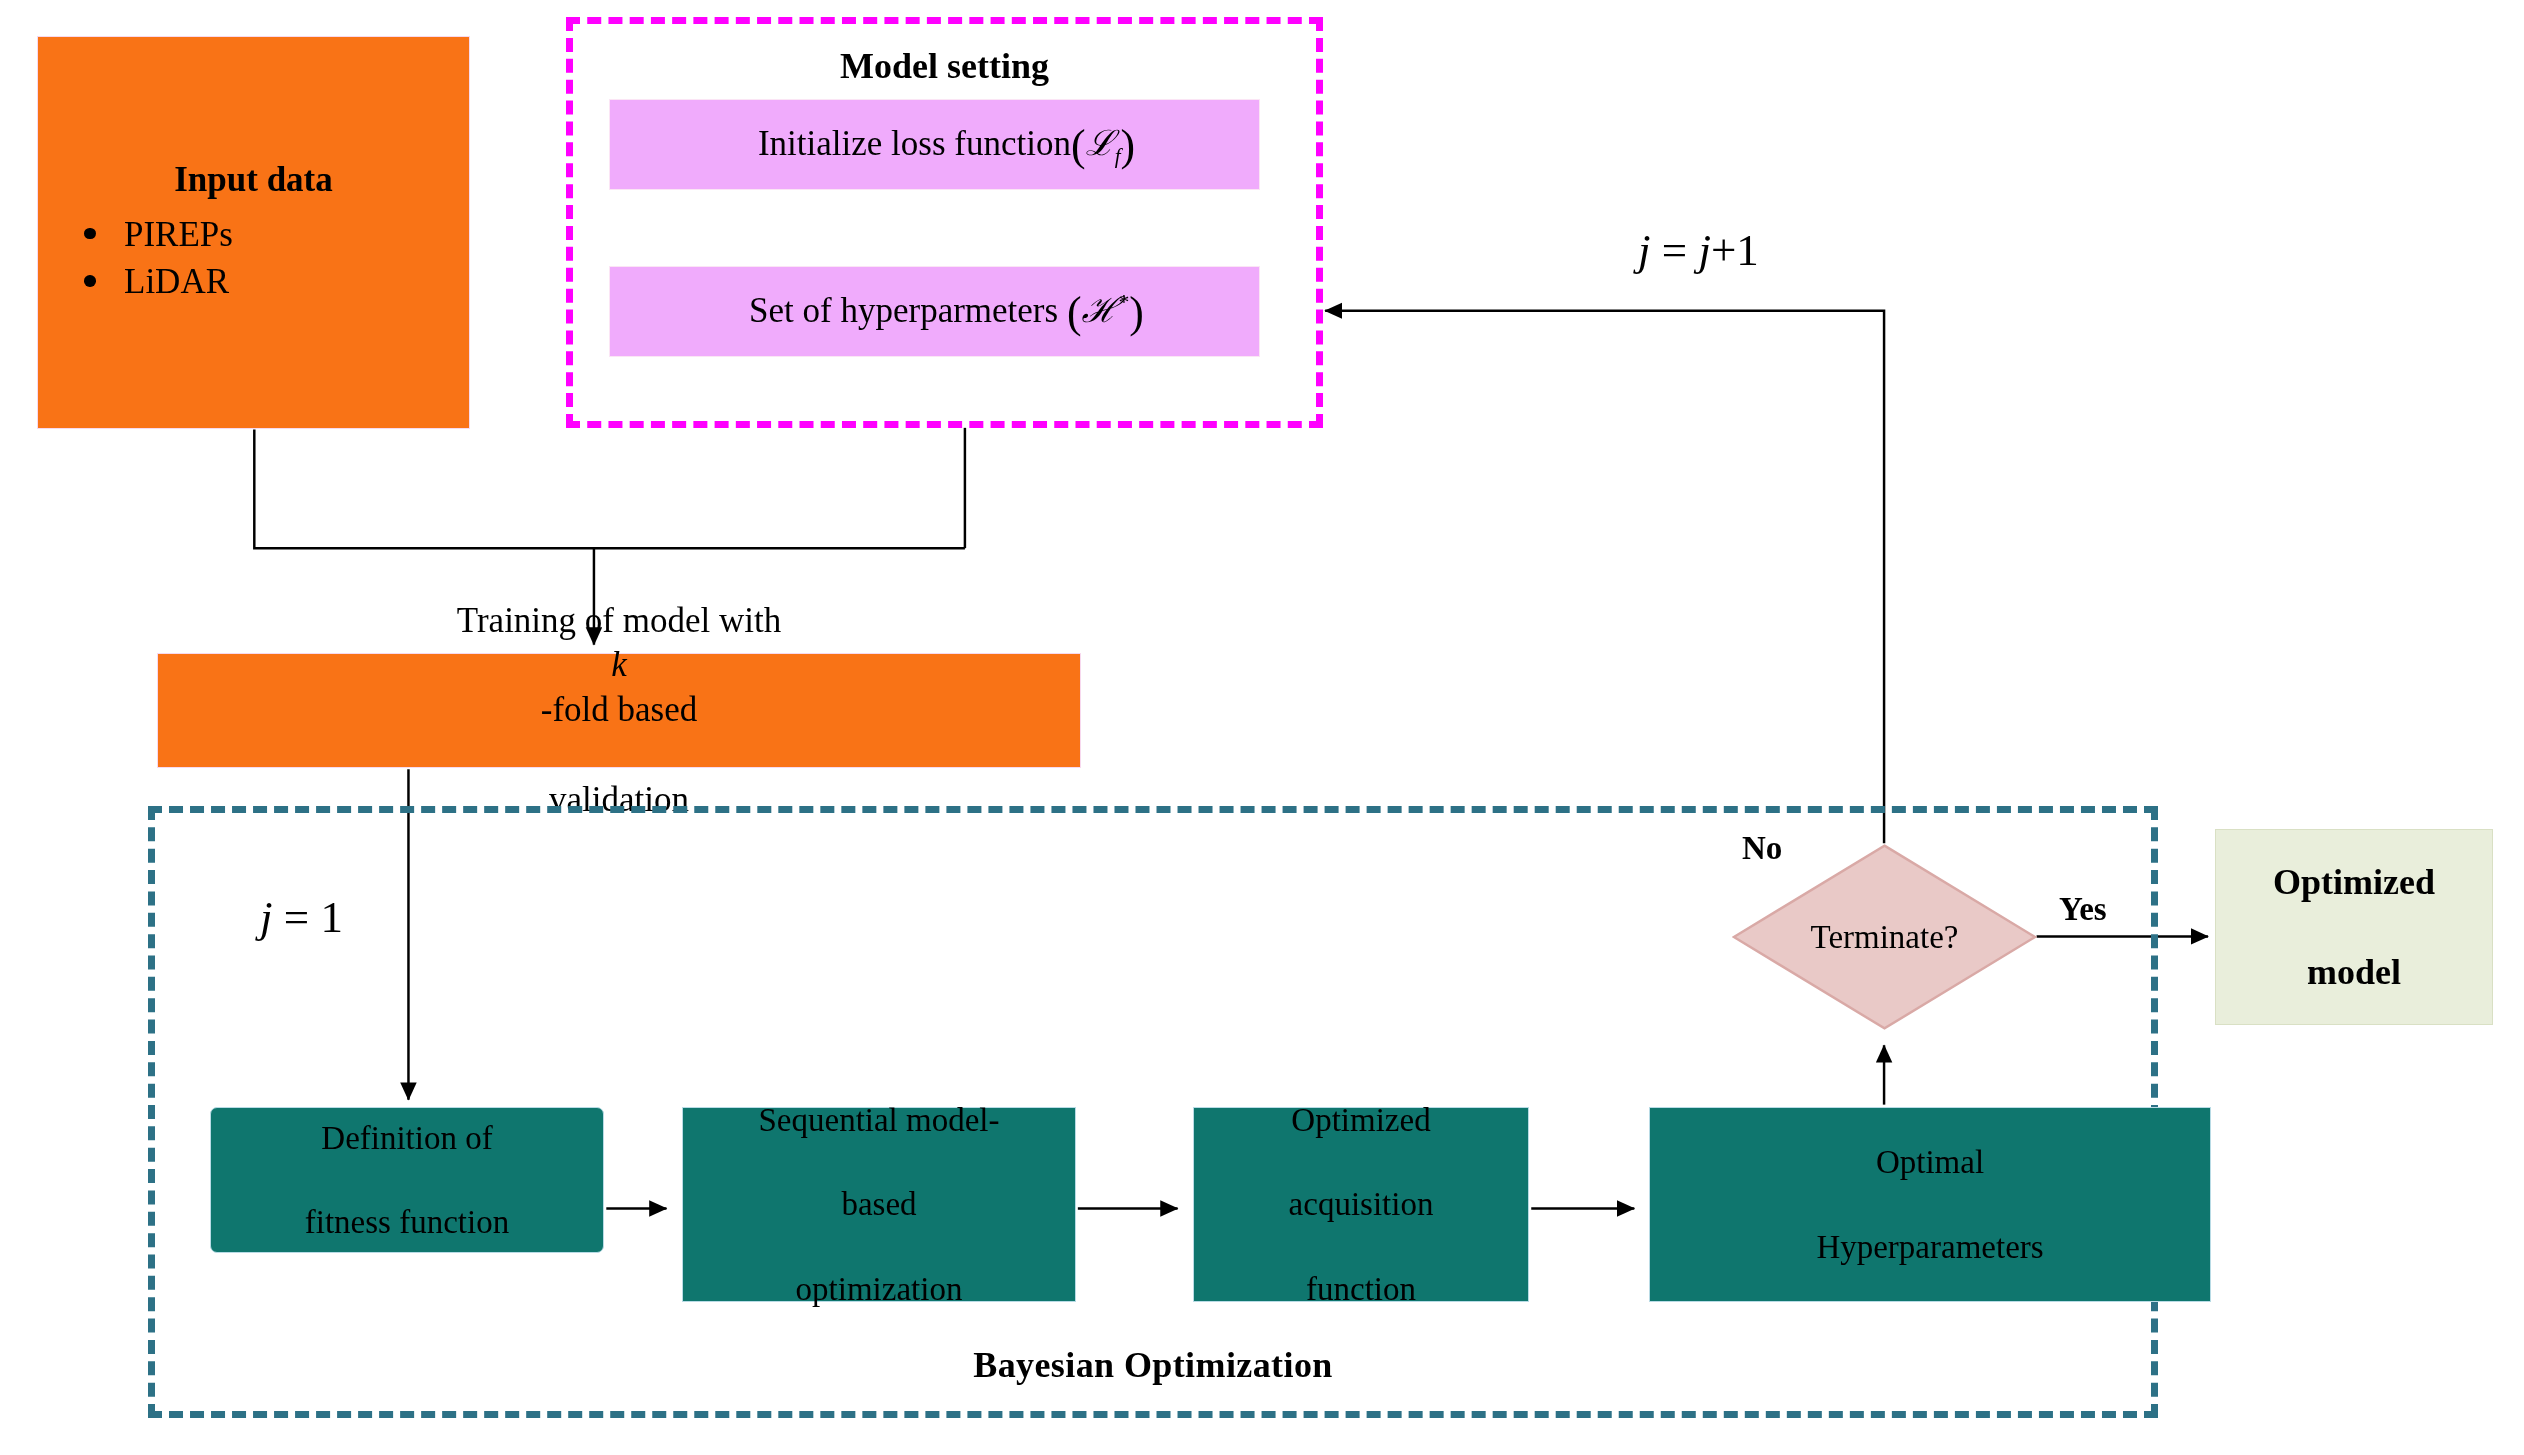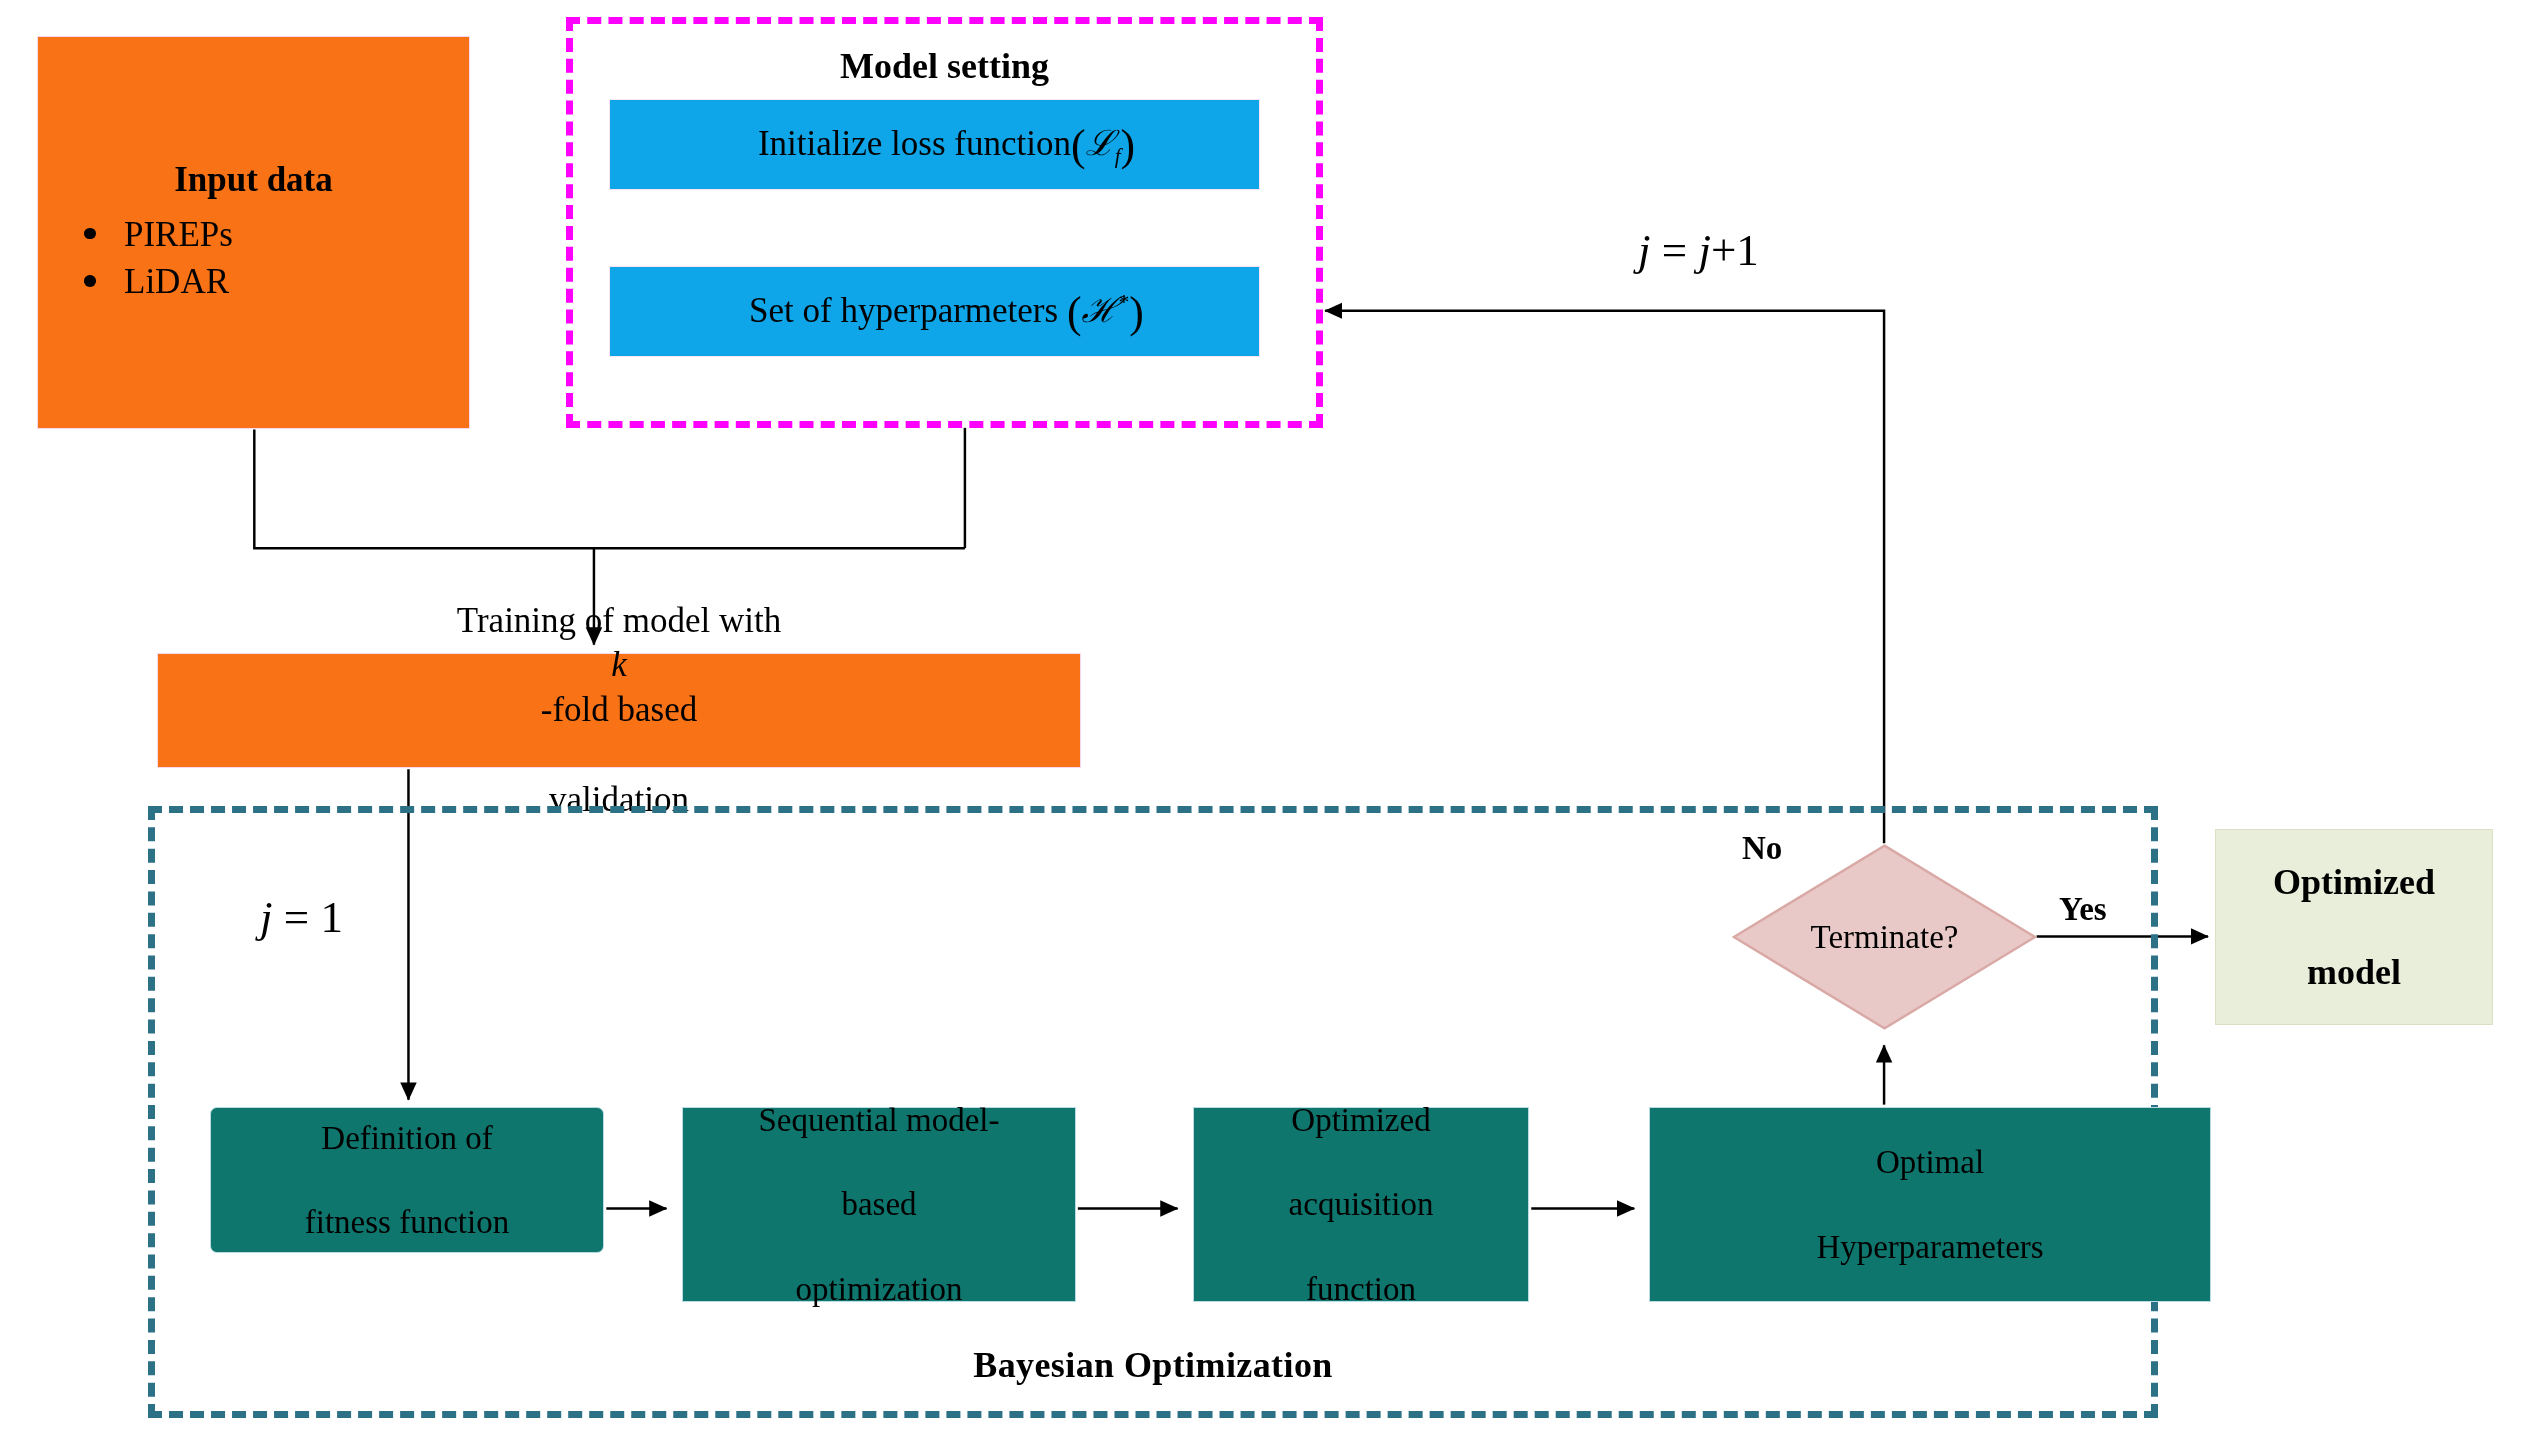--- a/index.html
+++ b/index.html
@@ -8,21 +8,21 @@
   .stage{position:absolute;left:0;top:0;width:2525px;height:1455px;}
 
   svg.edges{position:absolute;left:0;top:0;width:2525px;height:1455px;pointer-events:none;}
 
   .node{position:absolute;box-sizing:border-box;display:flex;align-items:center;
         justify-content:center;text-align:center;color:#000;}
 
   
   .pink{background:#f97316;border:0.8px solid #f7d9ef;}
   
-  .pinkstrip{background:#0ea5e9;border:0.8px solid #fbe5f5;padding-left:24px;}
+  .pinkstrip{background:#f0abfc;border:0.8px solid #fbe5f5;padding-left:24px;}
   
   .blue{background:#0f766e;border:0.8px solid #b8dbe5;}
   
   .green{background:#e9eedb;border:0.8px solid #d9e0c4;}
 
   
   .dash-magenta{position:absolute;box-sizing:border-box;
      border:7.4px dashed #ff00ff;background:transparent;}
   .dash-teal{position:absolute;box-sizing:border-box;
      border:7.4px dashed #2d7186;background:transparent;}

